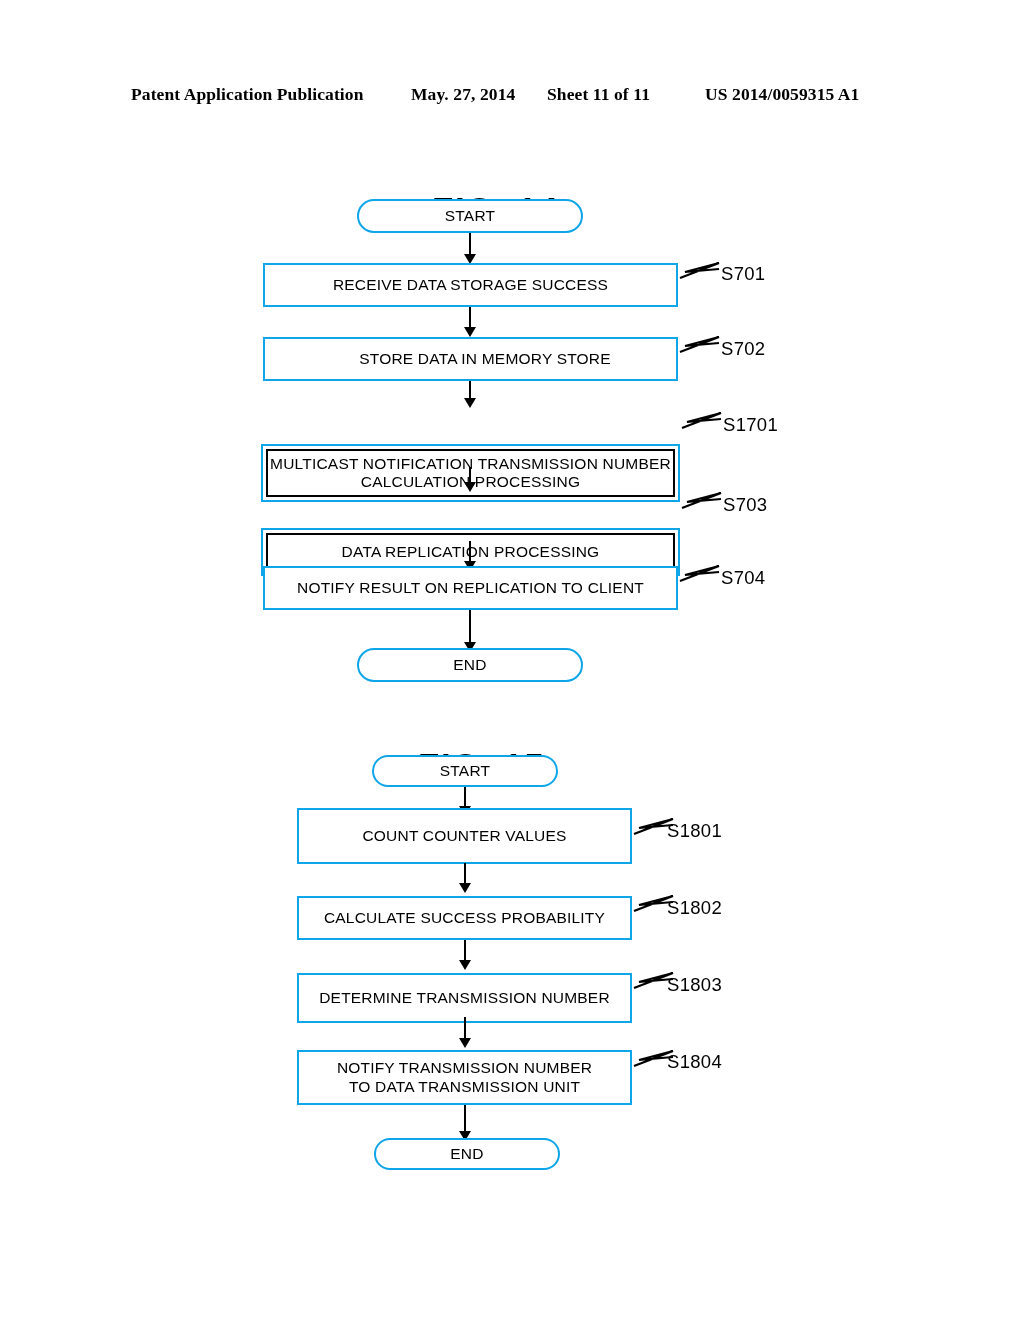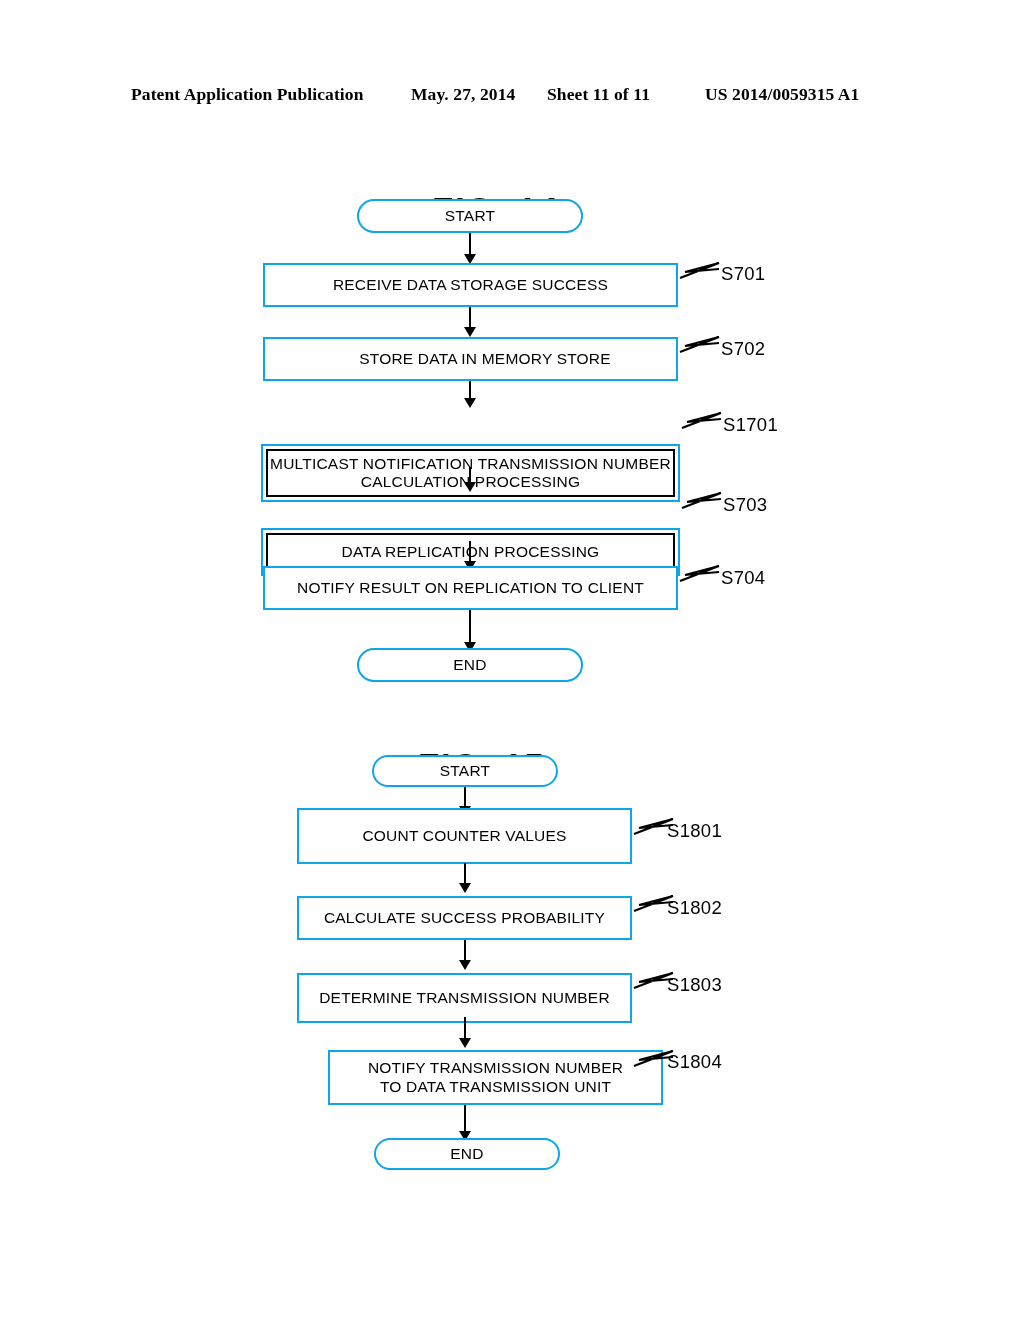--- a/index.html
+++ b/index.html
@@ -246,21 +246,21 @@
 </div>
 <div class="leader" style="left:633px; top:968px;">
   <svg width="44" height="26" viewBox="0 0 44 26" aria-hidden="true">
     <path d="M1,20 L40,5 L6,14 L40,11" fill="none" stroke="#000" stroke-width="2.2" stroke-linejoin="miter"></path>
   </svg>
 </div>
 <div class="step-ref" style="left:667px; top:966px;">S1803</div>
 <div class="connector" style="left:464px; top:1017px; height:26px;"></div>
 <div class="arrowhead" style="left:459px; top:1038px;"></div>
 
-<div class="node process" style="left:297px; top:1050px; width:335px; height:55px;margin-left:31px;">
+<div class="node process" style="left:297px; top:1050px; width:335px; height:55px;">
   <span class="node-label">NOTIFY TRANSMISSION NUMBER
 TO DATA TRANSMISSION UNIT</span>
 </div>
 <div class="leader" style="left:633px; top:1046px;">
   <svg width="44" height="26" viewBox="0 0 44 26" aria-hidden="true">
     <path d="M1,20 L40,5 L6,14 L40,11" fill="none" stroke="#000" stroke-width="2.2" stroke-linejoin="miter"></path>
   </svg>
 </div>
 <div class="step-ref" style="left:667px; top:1043px;">S1804</div>
 <div class="connector" style="left:464px; top:1105px; height:30px;"></div>

